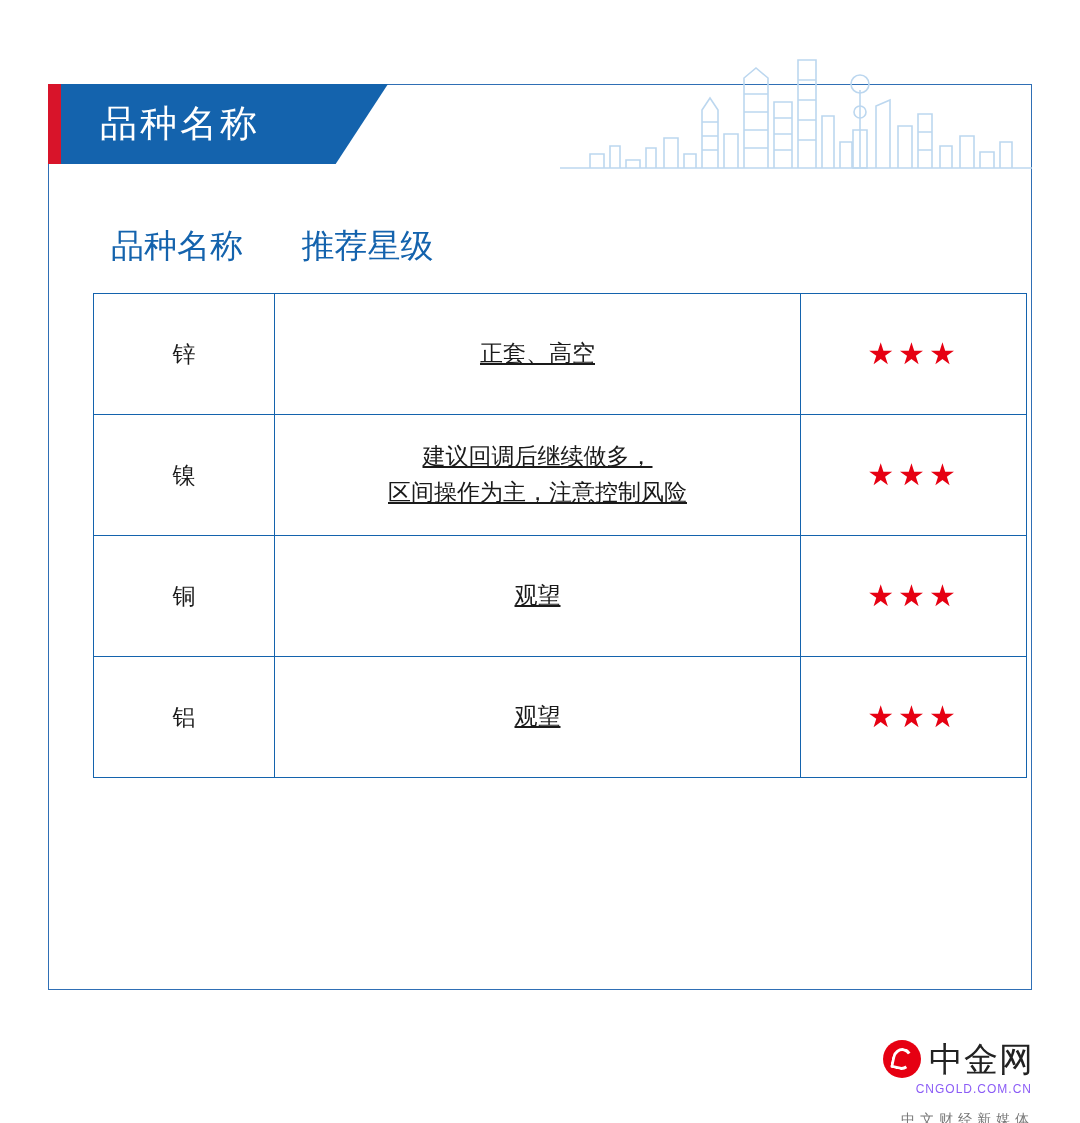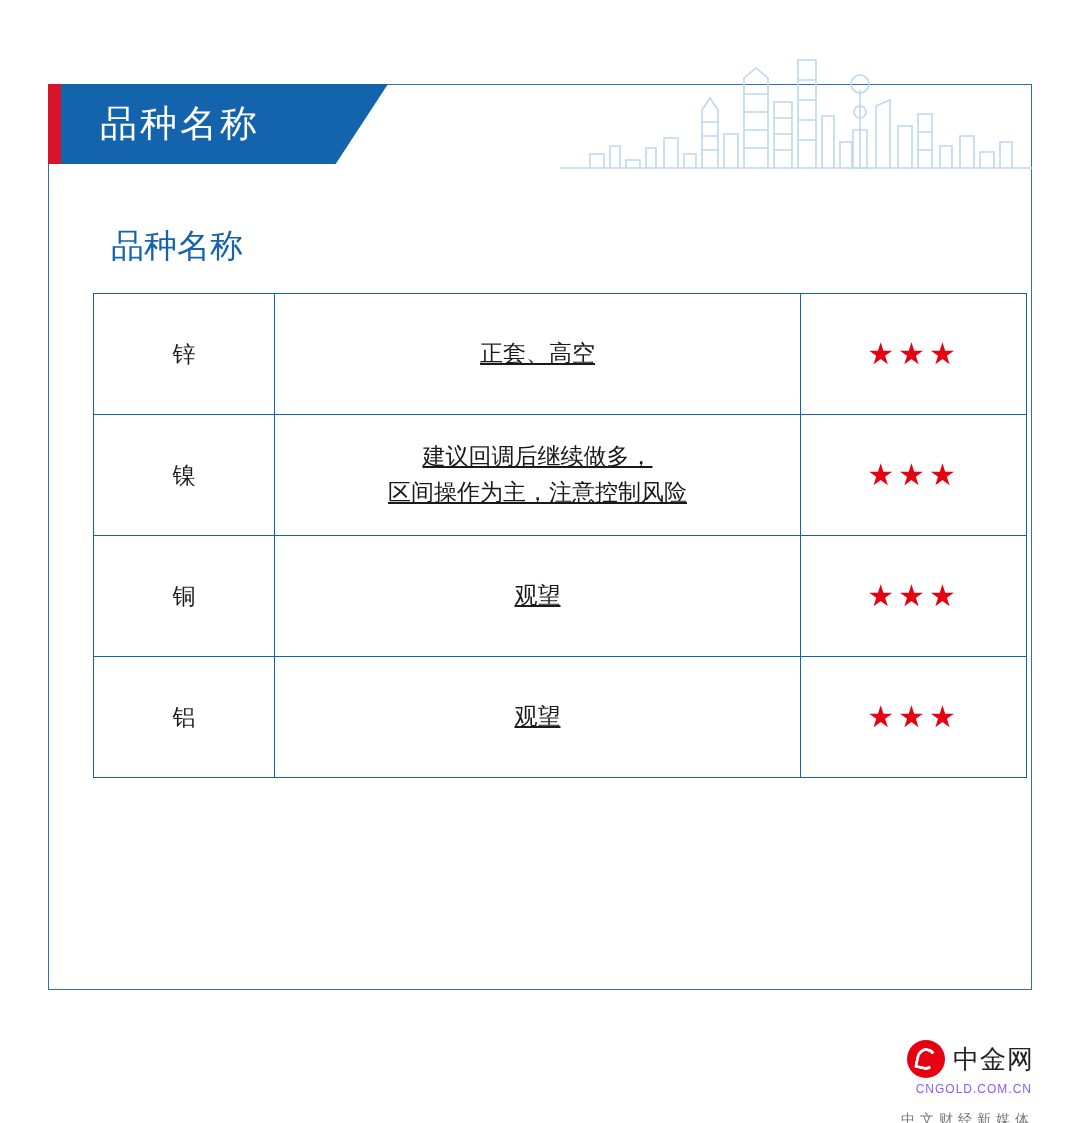--- a/index.html
+++ b/index.html
@@ -154,21 +154,21 @@
     top: 8px;
     width: 20px;
     height: 22px;
     border-radius: 50% 50% 50% 10%;
     border: 3px solid #ffffff;
     border-right-color: transparent;
     transform: rotate(12deg);
     box-sizing: border-box;
   }
   .logo-text {
-    font-size: 26px;
+    font-size: 34px;
     color: #222;
     letter-spacing: 1px;
     line-height: 1;
   }
   .logo-url {
     text-align: right;
     font-size: 12px;
     color: #8b5cf6;
     letter-spacing: 1px;
     margin-top: 4px;
@@ -223,20 +223,21 @@
 <div class="card"></div>
 
 <div class="banner-wrap">
   <div class="banner-red"></div>
   <div class="banner-blue"></div>
   <div class="banner-title">品种名称</div>
 </div>
 
 <div class="col-headers">
   <div class="ch-1">品种名称</div>
+  <div class="ch-3">推荐星级</div>
 </div>
 
 <table class="tbl">
   <tbody>
     <tr class="r-tall">
       <td class="c-name">锌</td>
       <td class="c-desc">
         <span class="desc-line">正套、高空</span>
       </td>
       <td class="c-stars">

